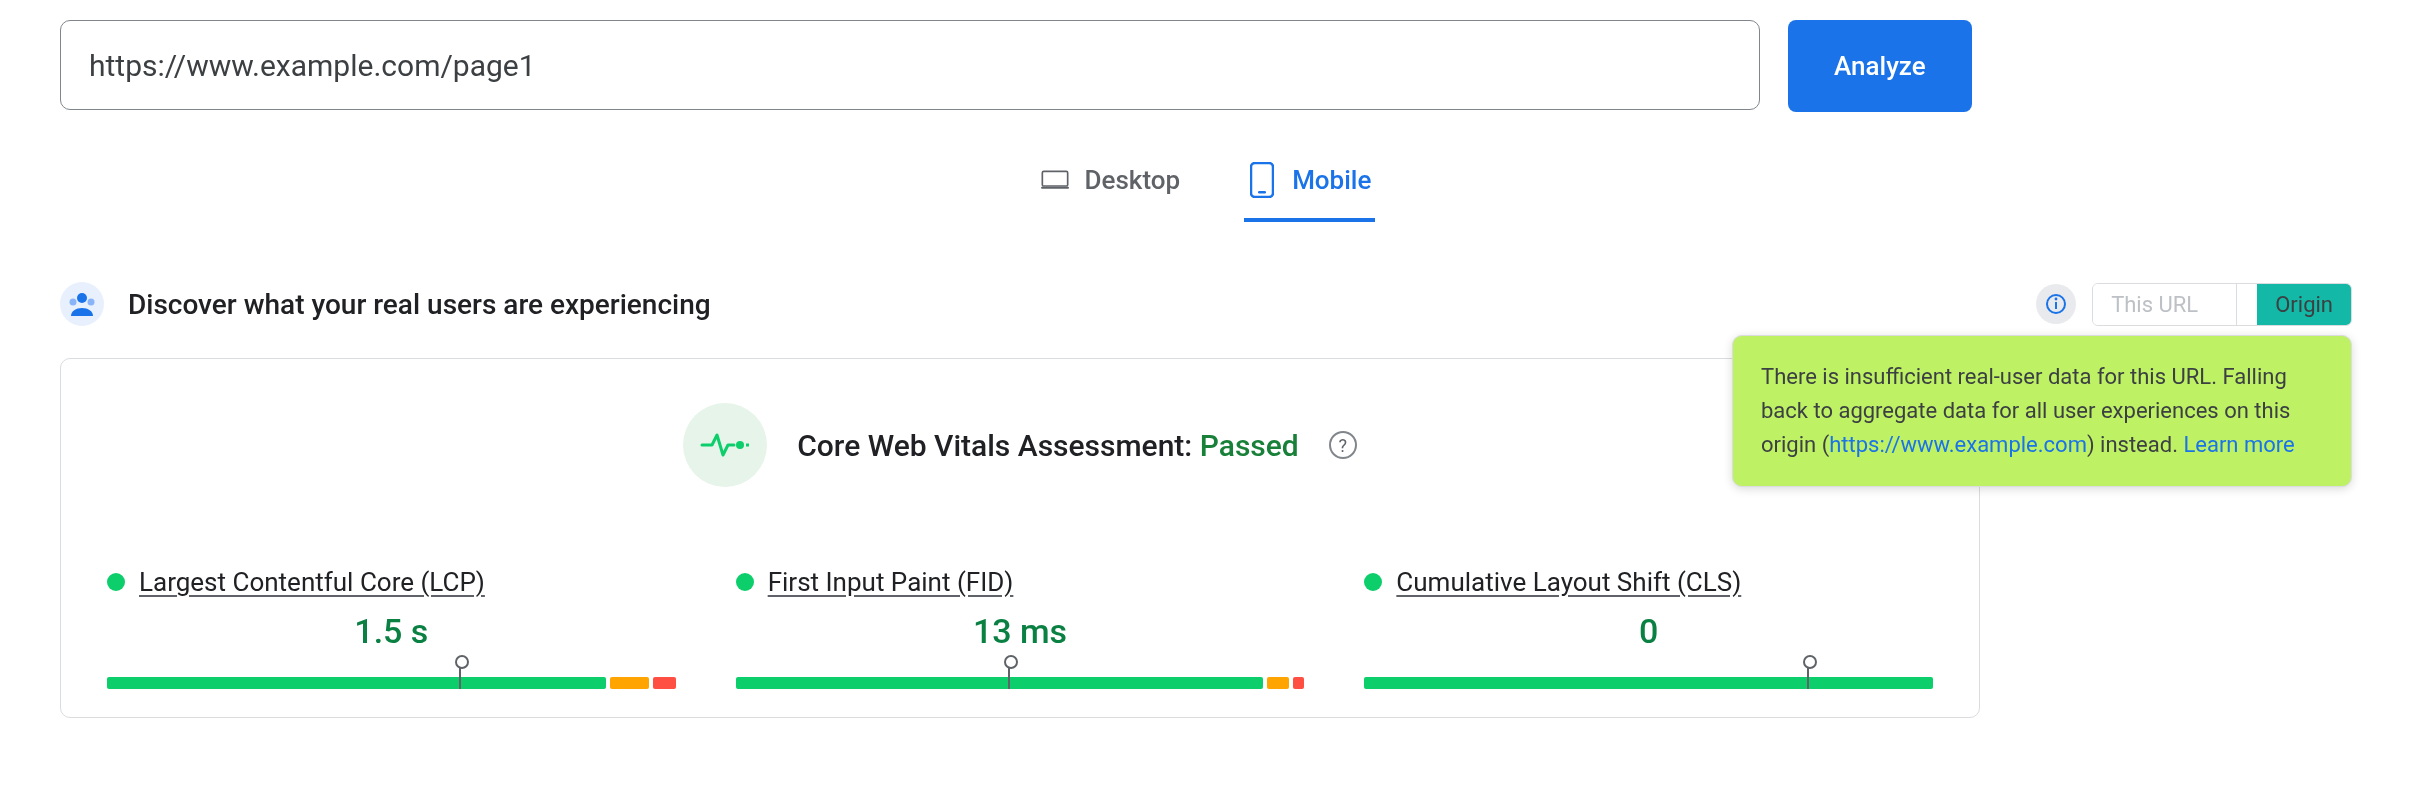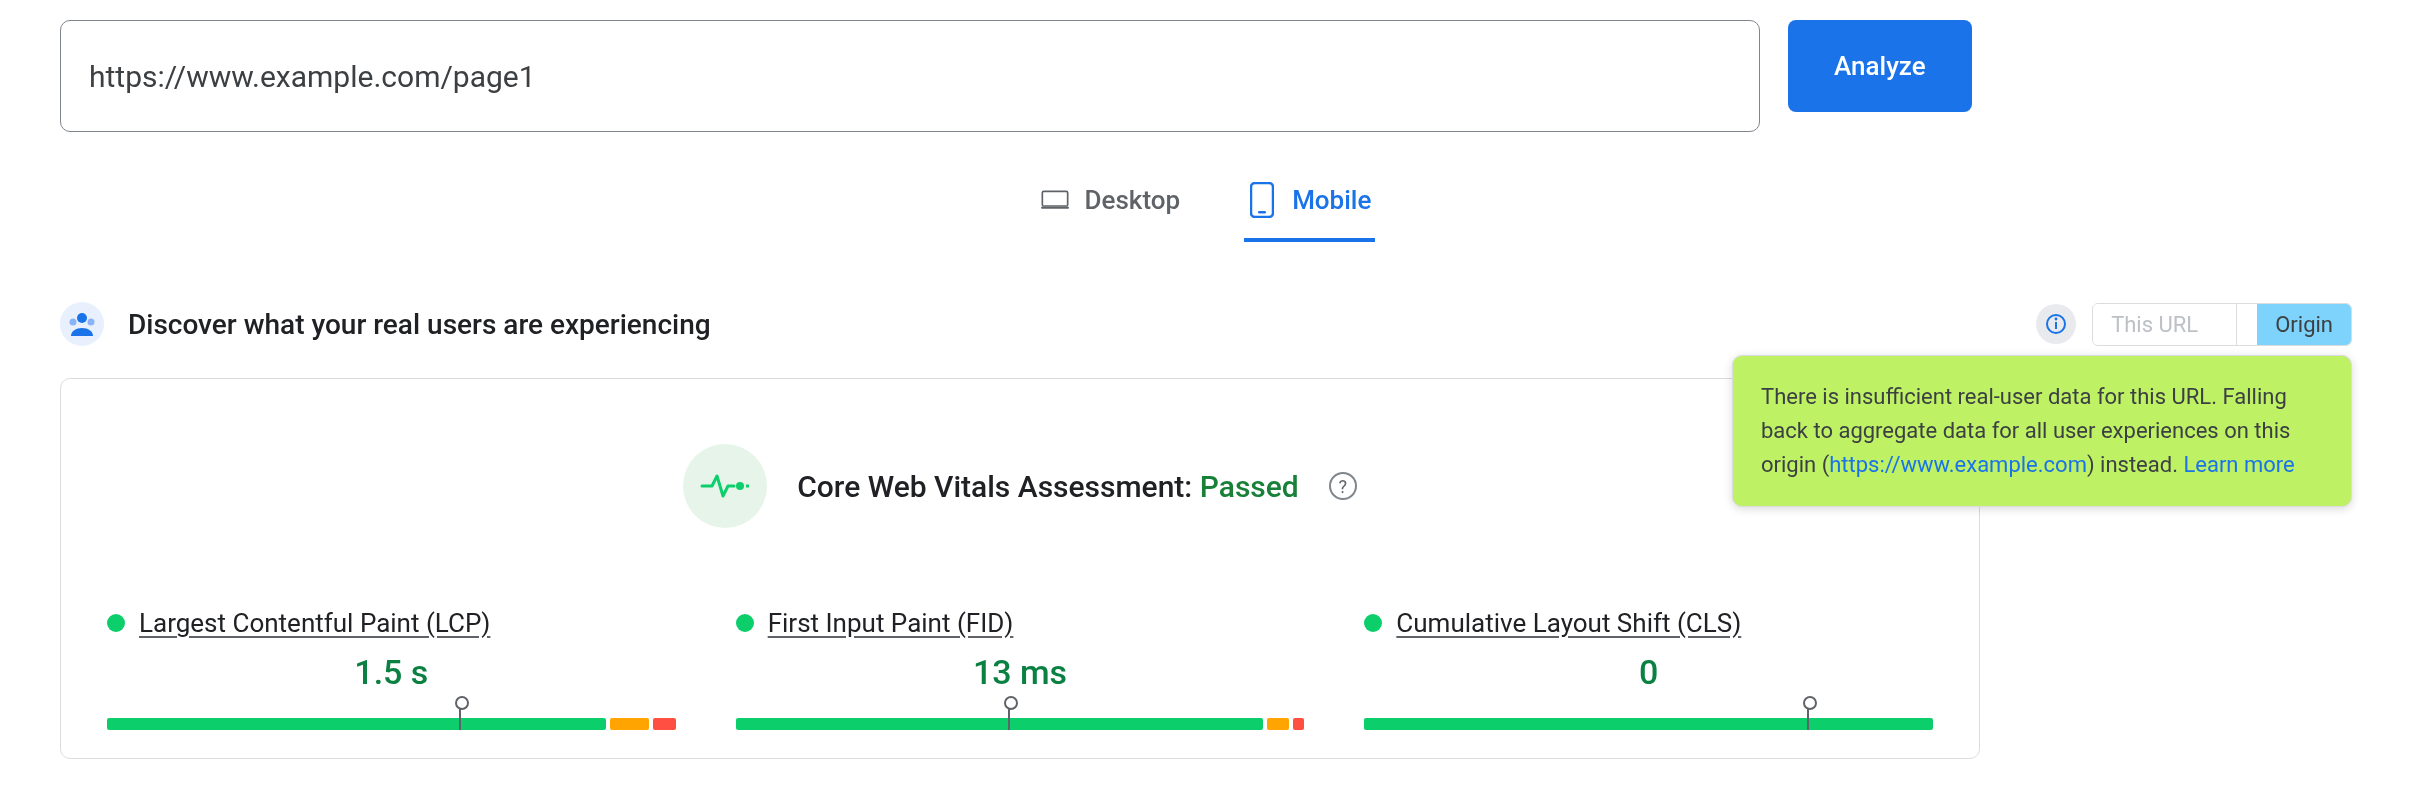--- a/index.html
+++ b/index.html
@@ -17,21 +17,21 @@
     display: flex;
     gap: 28px;
     align-items: stretch;
     margin-bottom: 40px;
   }
   .url-input {
     flex: 0 0 1700px;
     border: 1px solid #80868b;
     border-radius: 10px;
     padding: 0 28px;
-    height: 112px;
+    height: 90px;
     font-size: 30px;
     color: #3c4043;
     outline: none;
     font-family: inherit;
   }
   .analyze-btn {
     background: #1a73e8;
     color: #fff;
     border: none;
     border-radius: 8px;
@@ -110,21 +110,21 @@
   }
   .scope-btn {
     padding: 8px 18px;
     background:#fff;
     border:none;
     font-family:inherit;
     font-size:22px;
     cursor:pointer;
   }
   .scope-btn.disabled { color:#bdc1c6; cursor:default; }
-  .scope-btn.selected { background:#7dd3fc; color:#3c4043; }
+  .scope-btn.selected { background:#14b8a6; color:#3c4043; }
   .scope-divider { width:1px; background:#dadce0; }
 
   .tooltip {
     position:absolute;
     top: 52px;
     right: 0;
     width: 620px;
     background:#bef264;
     border:1px solid #dadce0;
     border-radius:10px;
@@ -133,21 +133,21 @@
     font-size: 22px;
     line-height: 1.55;
     color:#3c4043;
     z-index: 5;
   }
   .tooltip a { color:#1a73e8; text-decoration:none; }
 
   .panel {
     border:1px solid #dadce0;
     border-radius:10px;
-    padding: 65px 46px 24px;
+    padding: 44px 46px 24px;
     width: 1920px;
   }
 
   .cwv-header {
     display:flex;
     align-items:center;
     justify-content:center;
     gap: 30px;
     margin-bottom: 80px;
   }
@@ -305,21 +305,21 @@
       <span>Core Web Vitals Assessment: </span><span class="cwv-status">Passed</span>
     </div>
     <div class="help-icon">?</div>
   </div>
 
   <div class="metrics-row">
 
     <div class="metric">
       <div class="metric-head">
         <span class="dot-green"></span>
-        <span class="metric-name">Largest Contentful Paint (LCP)</span>
+        <span class="metric-name">Largest Contentful Core (LCP)</span>
       </div>
       <div class="metric-value">1.5 s</div>
       <div class="bar-wrap">
         <div class="bar">
           <div class="seg seg-g" style="flex:89"></div>
           <div class="seg seg-o" style="flex:7"></div>
           <div class="seg seg-r" style="flex:4"></div>
         </div>
         <div class="marker" style="left:62%"></div>
       </div>

